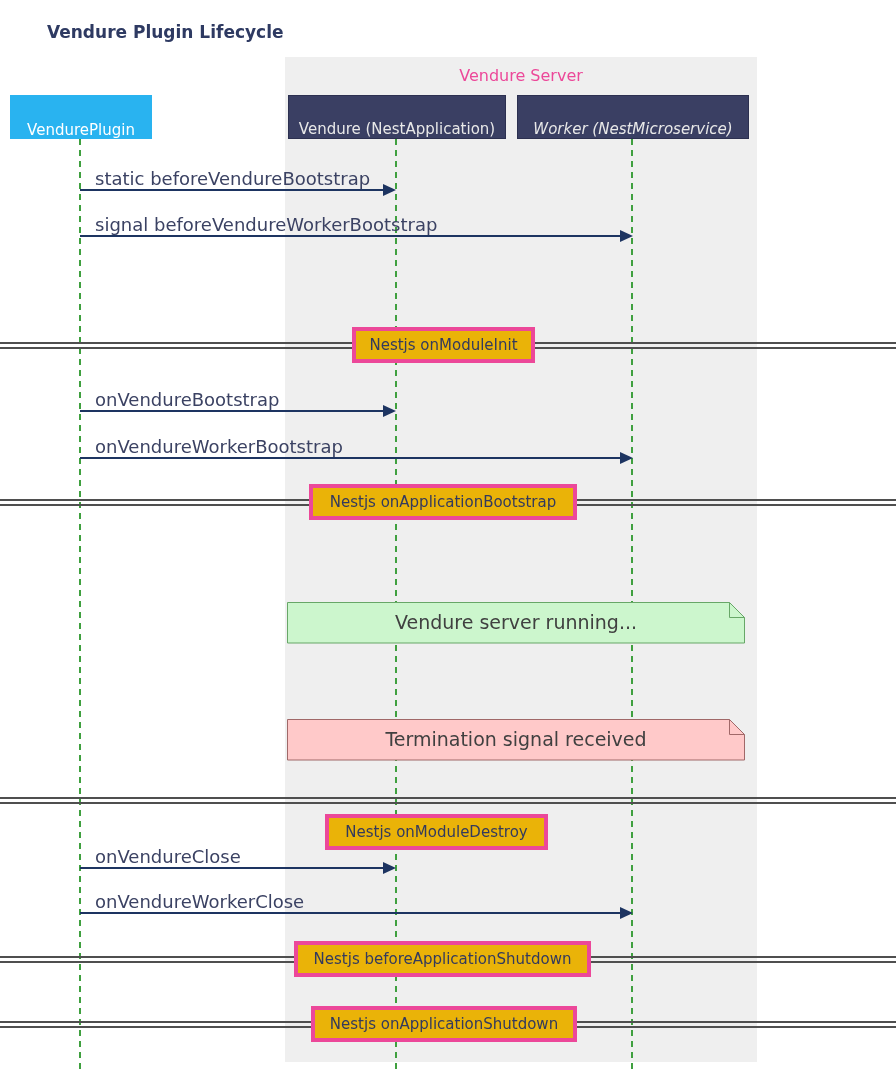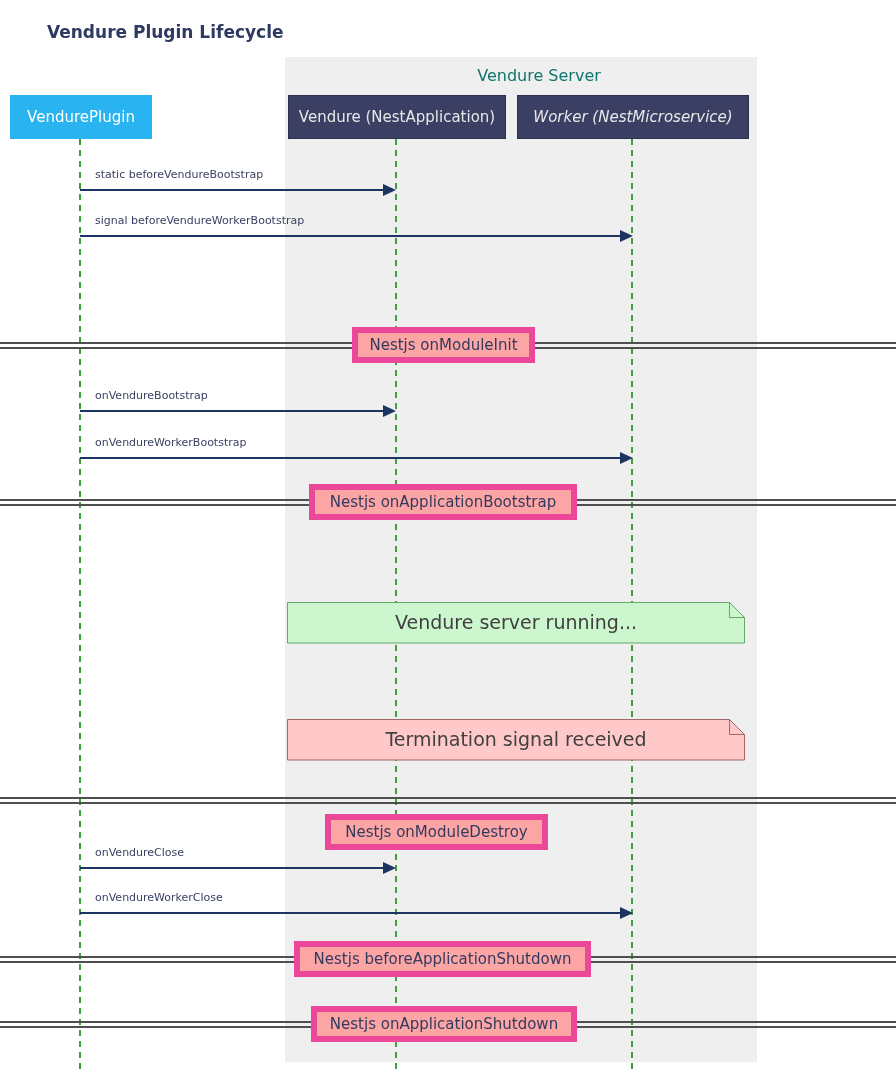--- a/index.html
+++ b/index.html
@@ -7,51 +7,51 @@
     width:896px;height:1080px;position:relative;overflow:hidden;background:#ffffff;
     font-family:"DejaVu Sans","Liberation Sans",sans-serif;color:#3b4263;
   }
   .abs{position:absolute;}
 
   
   .title{left:0;width:886px;top:22px;text-align:left;font-size:17px;font-weight:bold;color:#2e3a62;margin-left:47px;}
 
   
   .group-band{left:285px;top:57px;width:472px;height:1005px;background:#efefef;}
-  .group-label{left:303px;width:472px;top:66px;text-align:center;font-size:16px;color:#0f766e;}
+  .group-label{left:285px;width:472px;top:66px;text-align:center;font-size:16px;color:#ec4899;}
 
   
   .lifeline{width:2px;top:139px;height:933px;
     background:repeating-linear-gradient(to bottom,#3fa03f 0 6px,transparent 6px 11px);}
   .ll-1{left:79px;} .ll-2{left:395px;} .ll-3{left:631px;}
 
   
-  .actor{top:95px;height:44px;display:flex;align-items:center;justify-content:center;
+  .actor{top:95px;height:44px;display:flex;align-items:flex-end;justify-content:center;
     font-size:15px;box-sizing:border-box;}
   .actor-plugin{left:10px;width:142px;background:#29b3f0;color:#ffffff;}
   .actor-dark{background:#3a3f63;color:#e8e8e8;border:1px solid #2c3050;}
   .actor-server{left:288px;width:218px;}
   .actor-worker{left:517px;width:232px;font-style:italic;}
 
   
-  .msg-label{left:95px;font-size:11px;color:#3b4263;white-space:nowrap;text-align:center;}
+  .msg-label{left:95px;font-size:18px;color:#3b4263;white-space:nowrap;text-align:center;}
   .msg-line{left:80px;height:12px;}
   .msg-line .shaft{position:absolute;left:0;right:9px;top:5px;height:2px;background:#1d3461;}
   .msg-line .head{position:absolute;right:0;top:0;width:0;height:0;
     border-left:13px solid #1d3461;border-top:6px solid transparent;border-bottom:6px solid transparent;}
   .m1{top:184px;width:316px;} .lm1{top:168px;}
   .m2{top:230px;width:553px;} .lm2{top:214px;}
   .m3{top:405px;width:316px;} .lm3{top:389px;}
   .m4{top:452px;width:553px;} .lm4{top:436px;}
   .m5{top:862px;width:316px;} .lm5{top:846px;}
   .m6{top:907px;width:553px;} .lm6{top:891px;}
 
   
   .div-line{left:0;width:896px;height:3px;border-top:2px solid #4f4f4f;border-bottom:2px solid #4f4f4f;}
-  .div-box{height:36px;background:#fca5a5;border:6px solid #ec4899;box-sizing:border-box;
+  .div-box{height:36px;background:#eab308;border:4px solid #ec4899;box-sizing:border-box;
     display:flex;align-items:center;justify-content:center;font-size:15px;color:#333a5e;white-space:nowrap;}
   .dl1{top:342px;} .db1{left:352px;top:327px;width:183px;}
   .dl2{top:499px;} .db2{left:309px;top:484px;width:268px;}
   .dl3{top:797px;} .db3{left:325px;top:782px;width:223px;margin-top:32px;}
   .dl4{top:956px;} .db4{left:294px;top:941px;width:297px;}
   .dl5{top:1021px;} .db5{left:311px;top:1006px;width:266px;}
 
   
   .note{left:287px;width:458px;height:42px;}
   .note svg{position:absolute;left:0;top:0;}

